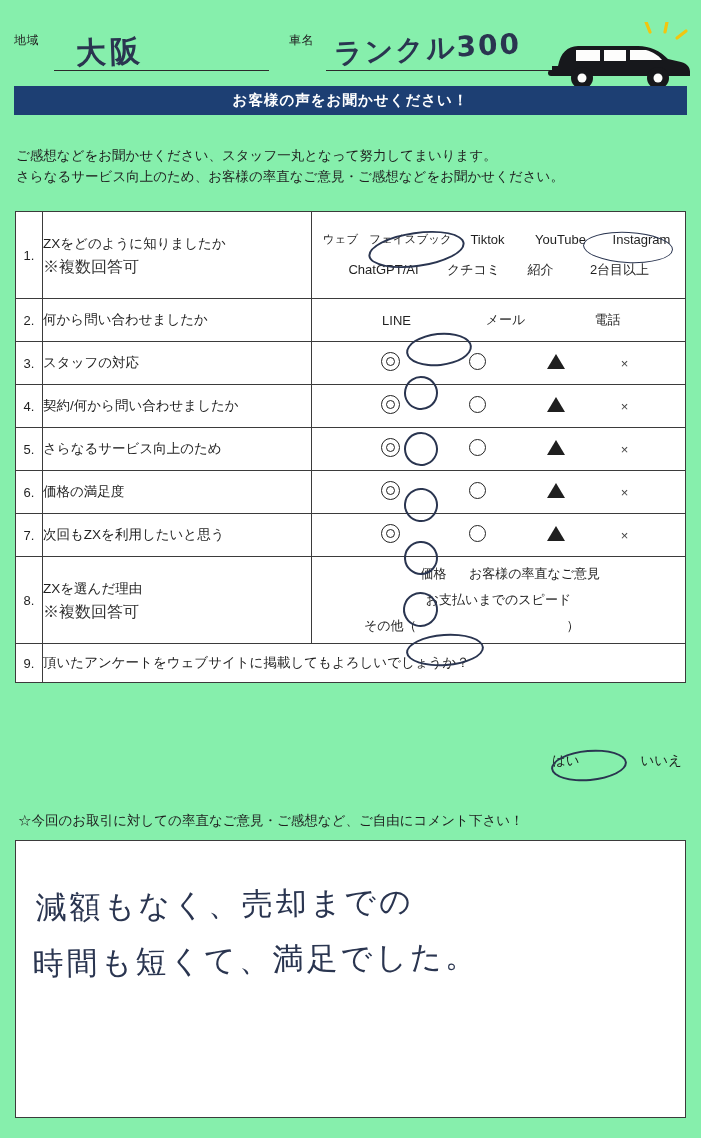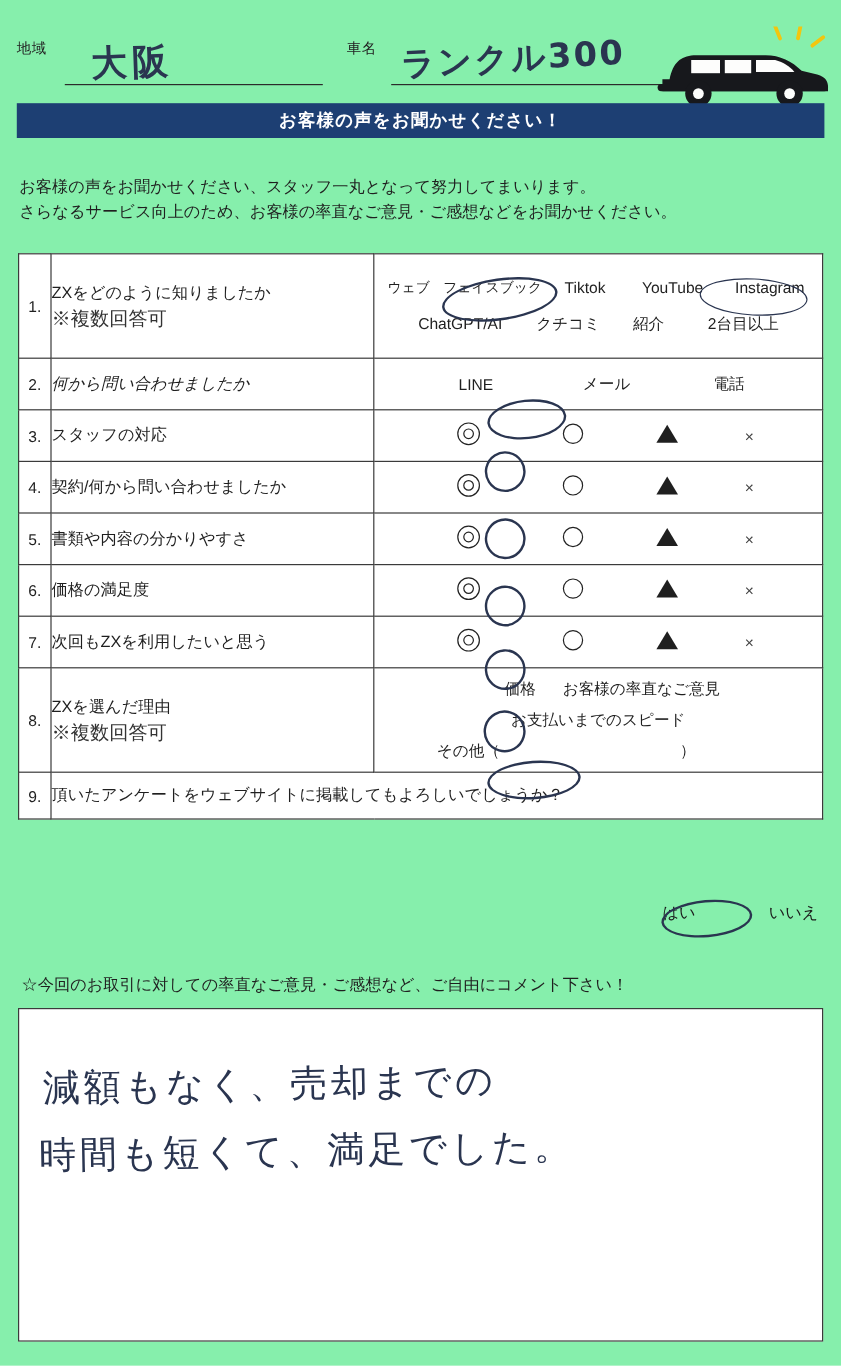--- a/index.html
+++ b/index.html
@@ -256,21 +256,21 @@
       <circle cx="124" cy="56" r="4.5" fill="#fdfdfc"></circle>
       <rect x="42" y="28" width="24" height="11" fill="#fdfdfc"></rect>
       <rect x="70" y="28" width="22" height="11" fill="#fdfdfc"></rect>
       <path d="M96 28 L112 28 C119 30 124 33 128 38 L96 38 Z" fill="#fdfdfc"></path>
     </svg>
   </div>
 
   <div class="banner">お客様の声をお聞かせください！</div>
 
   <div class="intro">
-    <div>お客様の声をお聞かせください、スタッフ一丸となって努力してまいります。</div>
+    <div>ご感想などをお聞かせください、スタッフ一丸となって努力してまいります。</div>
     <div>さらなるサービス向上のため、お客様の率直なご意見・ご感想などをお聞かせください。</div>
   </div>
 
   <table class="qtable">
 
     <tbody>
         <tr>
       <td class="qnum">1.</td>
       <td class="qcell" style="width:268px;height:86px;">
         <span>ZXをどのように知りましたか</span>
@@ -288,21 +288,21 @@
           <span class="opt" style="width:108px;">ChatGPT/AI</span>
           <span class="opt" style="width:72px;">クチコミ</span>
           <span class="opt" style="width:62px;">紹介</span>
           <span class="opt" style="width:96px;">2台目以上</span>
         </div>
       </td>
     </tr>
 
     <tr>
       <td class="qnum mid">2.</td>
-      <td class="qcell" style="height:42px;font-style:italic;">
+      <td class="qcell" style="height:42px;">
         <span>何から問い合わせましたか</span>
       </td>
       <td class="ans">
         <div class="opt-row">
           <span class="opt" style="width:118px;">LINE</span>
           <span class="opt" style="width:100px;">メール</span>
           <span class="opt" style="width:104px;">電話</span>
         </div>
       </td>
     </tr>
@@ -331,21 +331,21 @@
           <span class="opt" style="width:96px;"><span class="dbl"></span></span>
           <span class="opt" style="width:78px;"><span class="circ"></span></span>
           <span class="opt" style="width:78px;"><span class="tri"></span></span>
           <span class="opt" style="width:60px;"><span class="cross">×</span></span>
         </div>
       </td>
     </tr>
     <tr>
       <td class="qnum mid">5.</td>
       <td class="qcell" style="height:42px;">
-        <span>書類や内容の分かりやすさ</span>
+        <span>さらなるサービス向上のため</span>
       </td>
       <td class="ans">
         <div class="opt-row">
           <span class="opt" style="width:96px;"><span class="dbl"></span></span>
           <span class="opt" style="width:78px;"><span class="circ"></span></span>
           <span class="opt" style="width:78px;"><span class="tri"></span></span>
           <span class="opt" style="width:60px;"><span class="cross">×</span></span>
         </div>
       </td>
     </tr>

